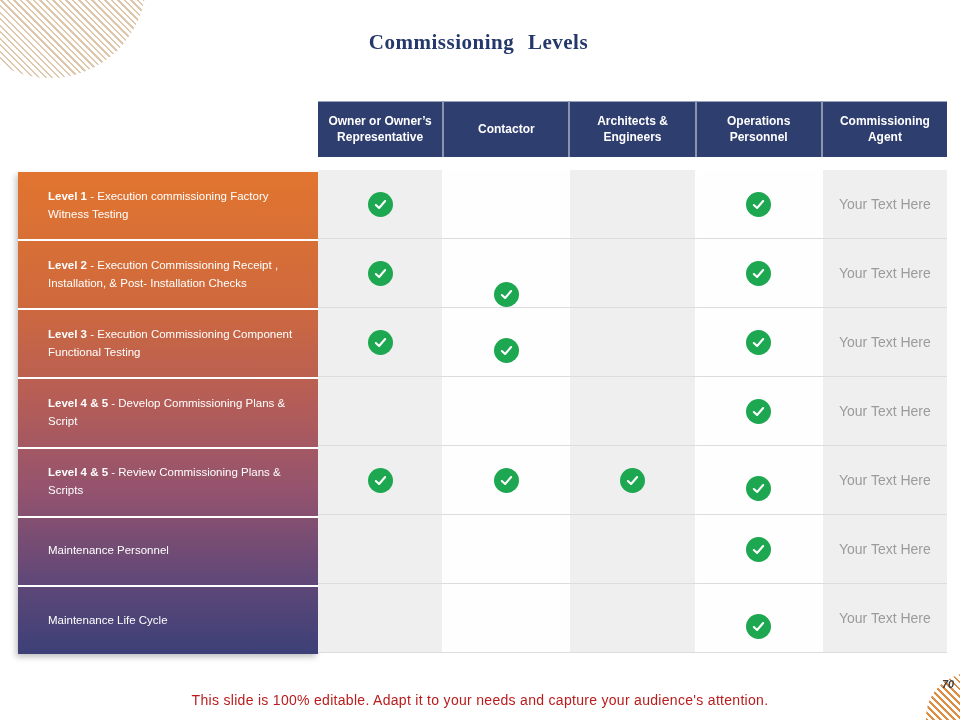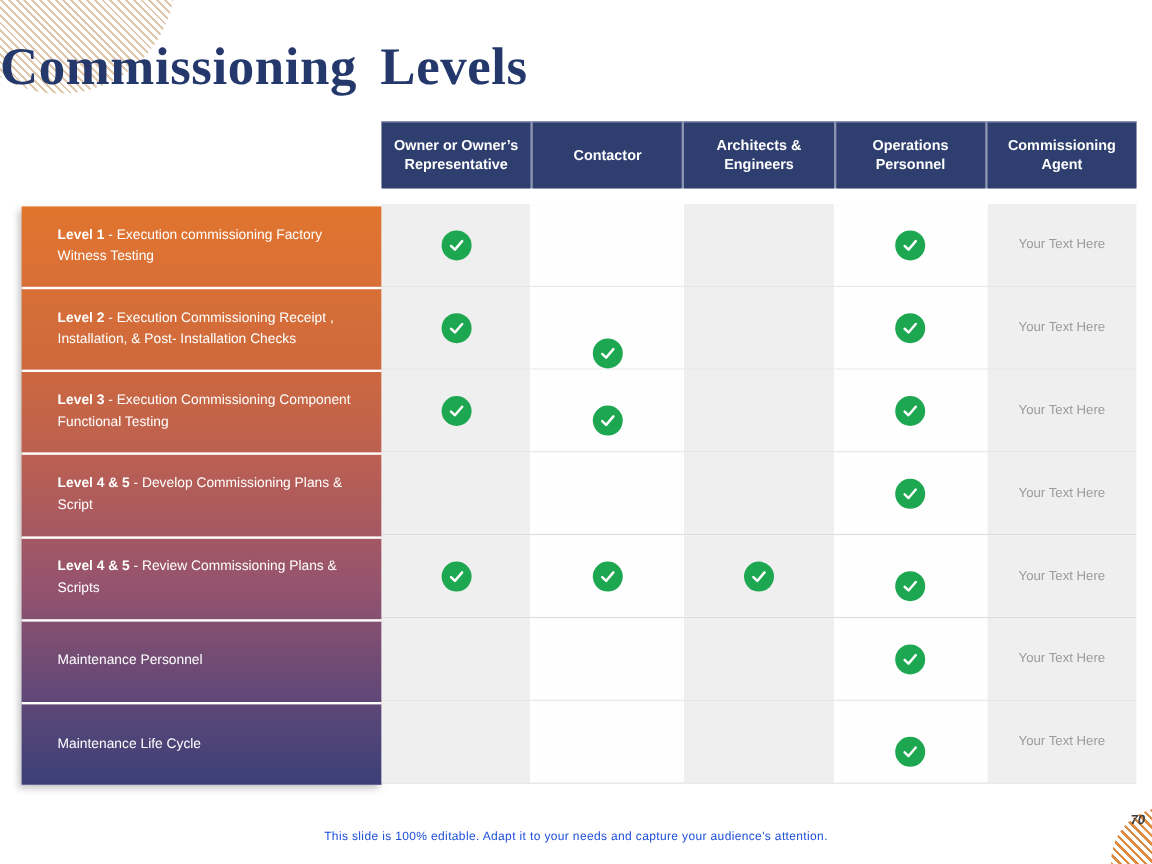--- a/index.html
+++ b/index.html
@@ -8,22 +8,22 @@
 
   
   .deco-tl{position:absolute;left:-46px;top:-114px;width:192px;height:192px;border-radius:50%;
            background:repeating-linear-gradient(45deg,#dfc7ab 0 1.7px,rgba(255,255,255,0) 1.7px 4.6px);}
   .deco-br{position:absolute;left:926px;top:673px;width:90px;height:90px;border-radius:50%;
            background:repeating-linear-gradient(45deg,#dd8c42 0 2px,rgba(255,255,255,0) 2px 5px);}
   .page-num{position:absolute;left:942px;top:678px;font-size:11px;font-weight:bold;font-style:italic;
             color:#3f3f3f;z-index:3;}
 
   
-  .title{position:absolute;top:30px;left:0;right:3px;text-align:left;
-         font-family:"Liberation Serif",serif;font-weight:bold;font-size:44px;
+  .title{position:absolute;top:30px;left:0;right:3px;text-align:center;
+         font-family:"Liberation Serif",serif;font-weight:bold;font-size:21px;
          color:#24386B;letter-spacing:0.5px;word-spacing:8px;}
 
   
   .col-headers{position:absolute;left:318px;top:101px;width:629px;height:56px;
                display:flex;background:#8A93AF;}
   .h-cell{flex:1;background:#2E3E6F;color:#fff;font-weight:bold;font-size:12px;
           display:flex;align-items:center;justify-content:center;text-align:center;
           line-height:1.3;padding:0 8px;box-sizing:border-box;border-top:1px solid #9aa3bd;}
   .h-cell + .h-cell{margin-left:2px;}
 
@@ -38,31 +38,31 @@
   .left-row:last-child{border-bottom:none;}
   .lvl{font-weight:bold;}
 
   
   .grid{position:absolute;left:318px;top:170px;width:629px;}
   .grid-row{display:flex;height:69px;border-bottom:1px solid #DCDCDC;box-sizing:border-box;}
   .cell{flex:1;position:relative;display:flex;align-items:center;justify-content:center;box-sizing:border-box;}
   .cell + .cell{border-left:2px solid #ffffff;}
   .c-gray{background:#F0EFEF;}
   .c-white{background:#FEFEFE;}
-  .agent-cell{font-size:11px;color:#9B9B9B;}
+  .agent-cell{font-size:14px;color:#9B9B9B;}
 
   .check{width:25px;height:25px;border-radius:50%;background:#1EA751;
          display:flex;align-items:center;justify-content:center;}
   .check svg{width:13px;height:13px;display:block;}
   .check.low{transform:translateY(21px);}
   .check.mid{transform:translateY(8px);}
 
   
   .footer{position:absolute;left:0;right:0;top:692px;text-align:center;
-          font-size:10px;color:#1d4ed8;letter-spacing:0.3px;}
+          font-size:14px;color:#b91c1c;letter-spacing:0.3px;}
 </style>
 </head>
 <body>
 
 <div class="slide">
 
   <div class="deco-tl"></div>
 
   <div class="title">Commissioning Levels</div>
 

